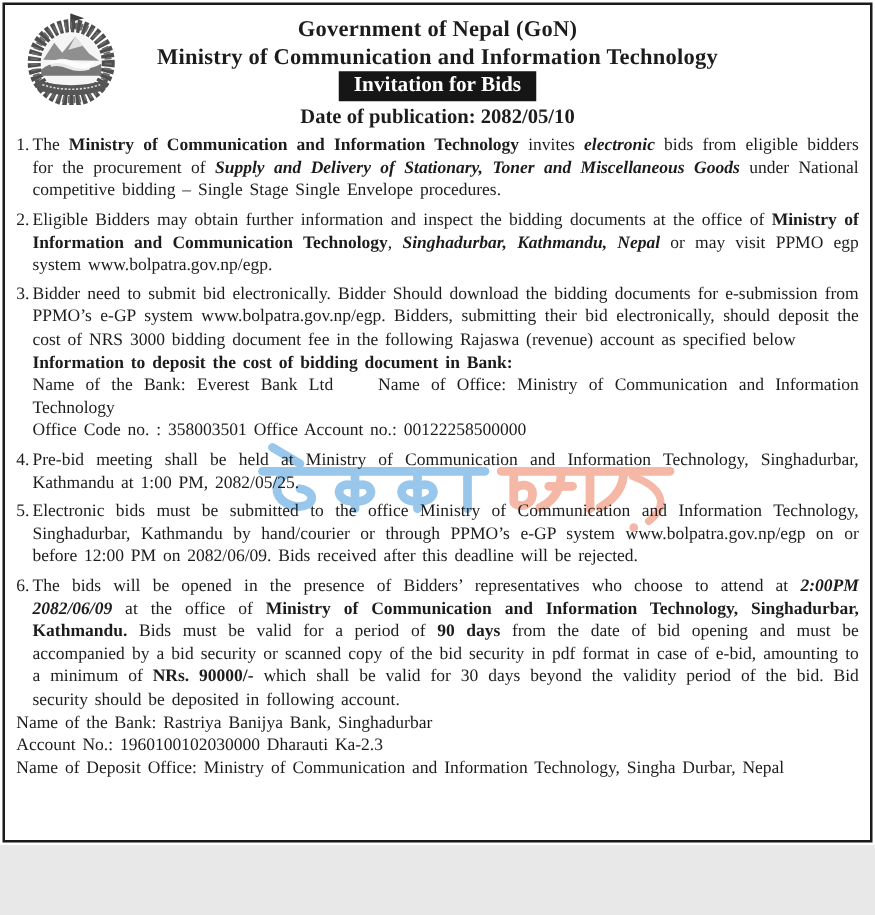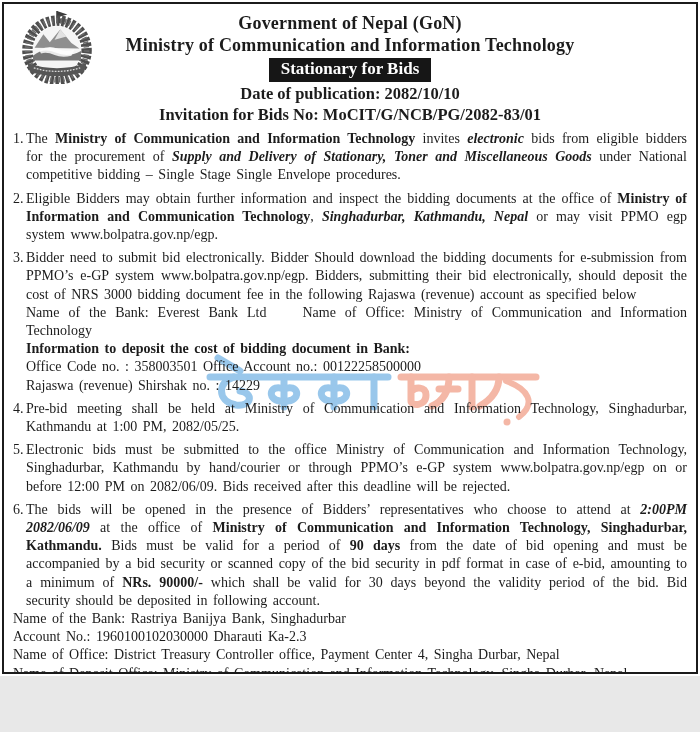--- a/index.html
+++ b/index.html
@@ -72,55 +72,52 @@
           <path d="M54 24 L62 33 L47 37 Z" fill="#e2e2e2"></path>
           <path d="M20 57 Q33 46 48 53 Q64 60 80 51 L80 63 L20 63 Z" fill="#777777"></path>
           <path d="M28 50 Q40 43 50 48 Q60 53 72 49 L68 57 Q56 60 47 56 Q38 52 30 54 Z" fill="#fdfdfd" opacity="0.85"></path>
           <path d="M13 66 Q50 79 87 66 L84 77 Q50 88 16 77 Z" fill="#565656"></path>
           <path d="M21 72 Q50 81 79 72" stroke="#d9d9d9" stroke-width="1.6" fill="none" stroke-dasharray="2.2 1.6"></path>
         </svg>
 
         <div class="h-gov">Government of Nepal (GoN)</div>
         <div class="h-min">Ministry of Communication and Information Technology</div>
         <div class="badge-row">
-          <span class="badge" style="background: rgb(22, 22, 22); color: rgb(255, 255, 255);">Stationary for Bids</span>
+          <span class="badge" style="background: rgb(22, 22, 22); color: rgb(255, 255, 255);">Invitation for Bids</span>
         </div>
-        <div class="h-date">Date of publication: 2082/10/10</div>
-        <div class="h-no">Invitation for Bids No: MoCIT/G/NCB/PG/2082-83/01</div>
+        <div class="h-date">Date of publication: 2082/05/10</div>
       </div>
 
       <div class="items" id="items">
           <div class="item">
             <span class="num">1.</span>
             <div class="body"><span class="seg">The </span><span class="seg b">Ministry of Communication and Information Technology</span><span class="seg"> invites </span><span class="seg b it">electronic</span><span class="seg"> bids from eligible bidders for the procurement of </span><span class="seg b it">Supply and Delivery of Stationary, Toner and Miscellaneous Goods</span><span class="seg"> under National competitive bidding – Single Stage Single Envelope procedures.</span></div>
           </div>
           <div class="item">
             <span class="num">2.</span>
             <div class="body"><span class="seg">Eligible Bidders may obtain further information and inspect the bidding documents at the office of </span><span class="seg b">Ministry of Information and Communication Technology</span><span class="seg">, </span><span class="seg b it">Singhadurbar, Kathmandu, Nepal</span><span class="seg"> or may visit PPMO egp system www.bolpatra.gov.np/egp.</span></div>
           </div>
           <div class="item">
             <span class="num">3.</span>
             <div class="body"><span class="seg">Bidder need to submit bid electronically. Bidder Should download the bidding documents for e-submission from PPMO’s e-GP system www.bolpatra.gov.np/egp. Bidders, submitting their bid electronically, should deposit the cost of NRS 3000 bidding document fee in the following Rajaswa (revenue) account as specified below</span></div>
+            <div class="sub"><span class="seg b">Information to deposit the cost of bidding document in Bank:</span></div>
             <div class="sub"><span class="seg">Name of the Bank: Everest Bank Ltd&nbsp;&nbsp;&nbsp;&nbsp;Name of Office: Ministry of Communication and Information Technology</span></div>
-            <div class="sub"><span class="seg b">Information to deposit the cost of bidding document in Bank:</span></div>
             <div class="sub"><span class="seg">Office Code no. : 358003501 Office Account no.: 00122258500000</span></div>
-            <div class="sub"><span class="seg">Rajaswa (revenue) Shirshak no. : 14229</span></div>
           </div>
           <div class="item">
             <span class="num">4.</span>
             <div class="body"><span class="seg">Pre-bid meeting shall be held at Ministry of Communication and Information Technology, Singhadurbar, Kathmandu at 1:00 PM, 2082/05/25.</span></div>
           </div>
           <div class="item">
             <span class="num">5.</span>
             <div class="body"><span class="seg">Electronic bids must be submitted to the office Ministry of Communication and Information Technology, Singhadurbar, Kathmandu by hand/courier or through PPMO’s e-GP system www.bolpatra.gov.np/egp on or before 12:00 PM on 2082/06/09. Bids received after this deadline will be rejected.</span></div>
           </div>
           <div class="item">
             <span class="num">6.</span>
             <div class="body"><span class="seg">The bids will be opened in the presence of Bidders’ representatives who choose to attend at </span><span class="seg b it">2:00PM 2082/06/09</span><span class="seg"> at the office of </span><span class="seg b">Ministry of Communication and Information Technology, Singhadurbar, Kathmandu.</span><span class="seg"> Bids must be valid for a period of </span><span class="seg b">90 days</span><span class="seg"> from the date of bid opening and must be accompanied by a bid security or scanned copy of the bid security in pdf format in case of e-bid, amounting to a minimum of </span><span class="seg b">NRs. 90000/-</span><span class="seg"> which shall be valid for 30 days beyond the validity period of the bid. Bid security should be deposited in following account.</span></div>
             <div class="sub flush"><span class="seg">Name of the Bank: Rastriya Banijya Bank, Singhadurbar</span></div>
             <div class="sub flush"><span class="seg">Account No.: 1960100102030000 Dharauti Ka-2.3</span></div>
-            <div class="sub flush"><span class="seg">Name of Office: District Treasury Controller office, Payment Center 4, Singha Durbar, Nepal</span></div>
             <div class="sub flush"><span class="seg">Name of Deposit Office: Ministry of Communication and Information Technology, Singha Durbar, Nepal</span></div>
           </div>
         </div>
     </div>
   </div>
 </div>
 
 </body></html>

